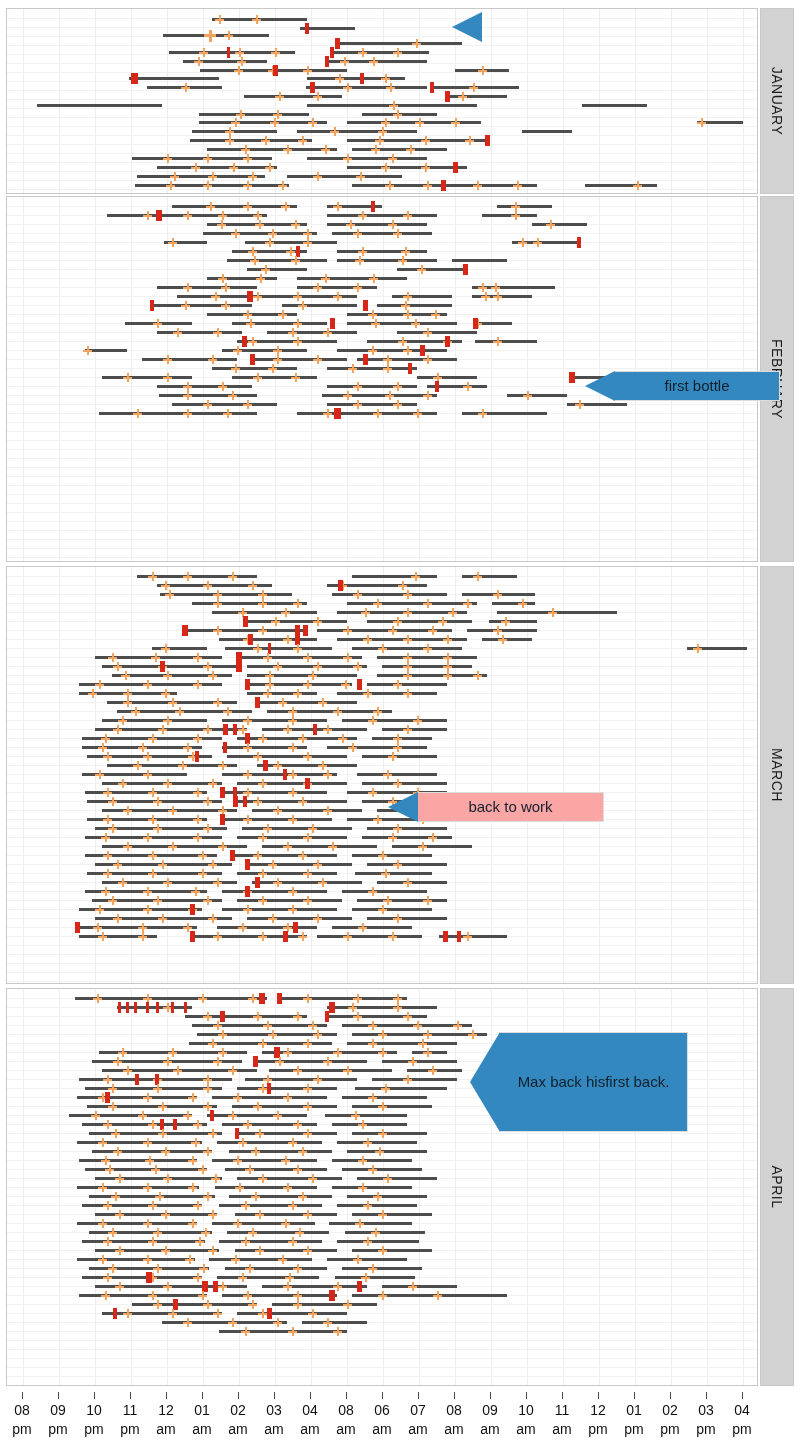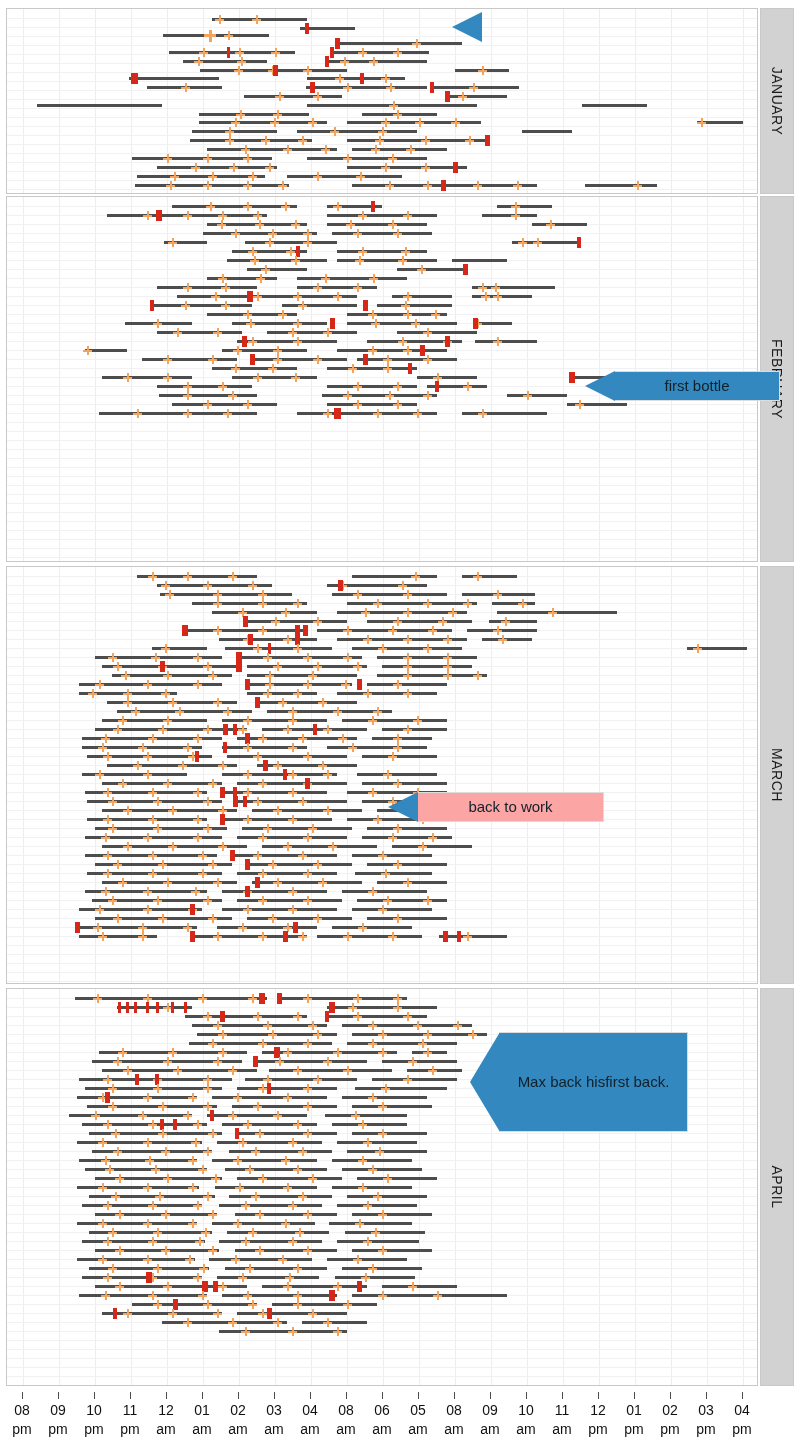--- a/index.html
+++ b/index.html
@@ -1648,21 +1648,21 @@
         <span class="hh">08</span>
         <span class="mer">am</span>
       </div>
       <div class="tick-mark" style="left: 376px;"></div>
       <div class="tick-label" style="left: 376px;">
         <span class="hh">06</span>
         <span class="mer">am</span>
       </div>
       <div class="tick-mark" style="left: 412px;"></div>
       <div class="tick-label" style="left: 412px;">
-        <span class="hh">05</span>
+        <span class="hh">07</span>
         <span class="mer">am</span>
       </div>
       <div class="tick-mark" style="left: 448px;"></div>
       <div class="tick-label" style="left: 448px;">
         <span class="hh">08</span>
         <span class="mer">am</span>
       </div>
       <div class="tick-mark" style="left: 484px;"></div>
       <div class="tick-label" style="left: 484px;">
         <span class="hh">09</span>

